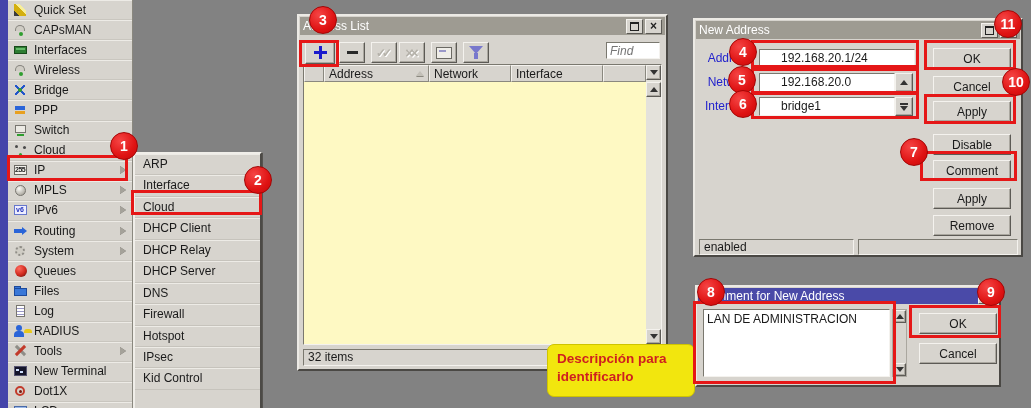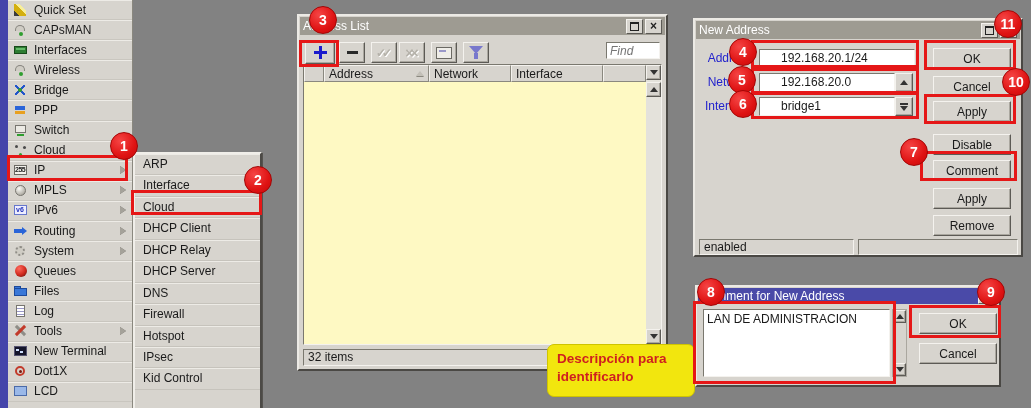--- a/index.html
+++ b/index.html
@@ -217,20 +217,24 @@
       </div>
       <div class="side-item">
         <span class="ic files-folder-icon"></span>
         <span class="side-label">Files</span>
       </div>
       <div class="side-item">
         <span class="ic log-icon"></span>
         <span class="side-label">Log</span>
       </div>
       <div class="side-item">
+        <span class="ic radius-icon"></span>
+        <span class="side-label">RADIUS</span>
+      </div>
+      <div class="side-item">
         <span class="ic tools-icon"></span>
         <span class="side-label">Tools</span>
         <span class="side-arrow"></span>
       </div>
       <div class="side-item">
         <span class="ic terminal-icon"></span>
         <span class="side-label">New Terminal</span>
       </div>
       <div class="side-item">
         <span class="ic dot1x-icon"></span>

